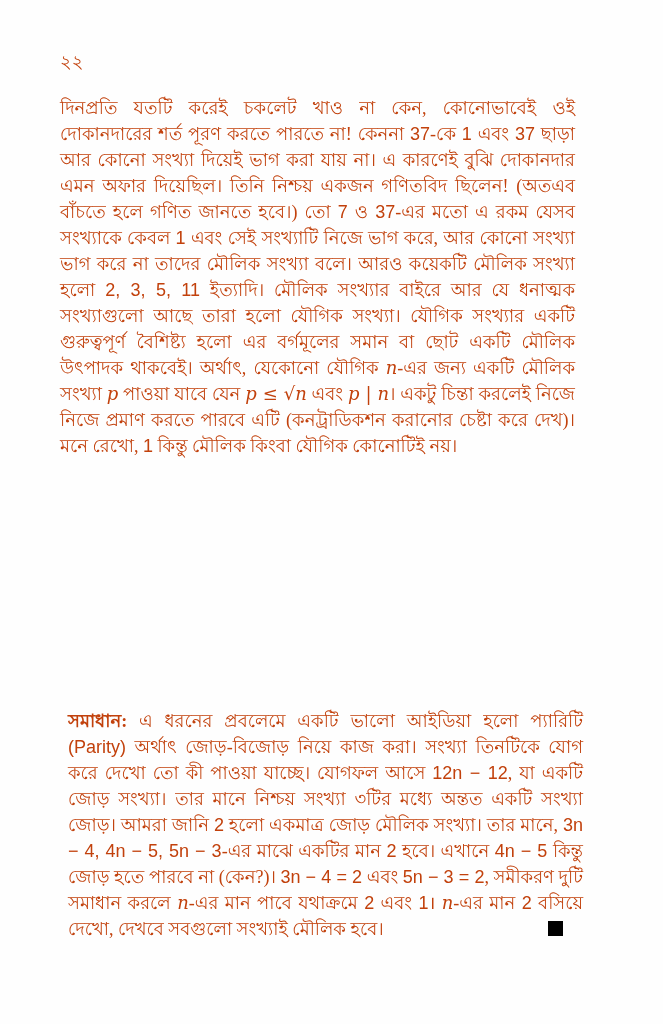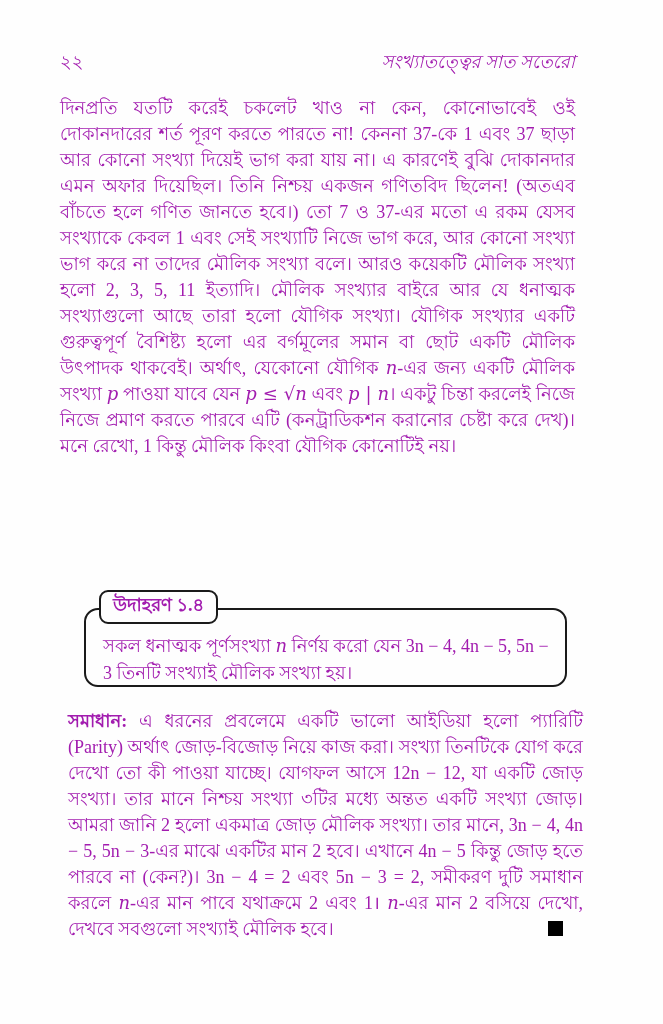--- a/index.html
+++ b/index.html
@@ -5,21 +5,21 @@
   html, body { margin: 0; padding: 0; }
   body {
     width: 663px; height: 1024px;
     background: #e9e9e9;
     font-family: "Liberation Serif", "DejaVu Sans", serif;
   }
   .page {
     position: relative;
     width: 663px; height: 1024px;
     background: #fefefe;
-    color: #a21caf;
+    color: #c2410c;
     overflow: hidden;
   }
   .header {
     position: absolute;
     top: 48px; left: 60px; width: 515px;
     display: flex; justify-content: space-between; align-items: baseline;
     font-size: 18px;
   }
   .running-title { font-style: italic; }
   .para {
@@ -56,38 +56,33 @@
     font-size: 18px;
     line-height: 27px;
   }
   .qed {
     position: absolute;
     left: 548px; top: 921px;
     width: 15px; height: 15px;
     background: #000;
   }
   .seg-b  { font-weight: bold; }
-  .seg-m  { font-family: Liberation Serif, serif; }
+  .seg-m  { font-family: Liberation Sans, sans-serif; }
   .seg-mi { font-family: "DejaVu Serif", "Liberation Serif", serif; font-style: italic; }
 </style>
 </head>
 <body>
 
 <div class="page">
 
   <div class="header">
     <span class="page-number">২২</span>
-    <span class="running-title">সংখ্যাতত্ত্বের সাত সতেরো</span>
   </div>
 
   <p class="para" id="para-intro"><span>দিনপ্রতি যতটি করেই চকলেট খাও না কেন, কোনোভাবেই ওই দোকানদারের শর্ত পূরণ করতে পারতে না! কেননা </span><span class="seg-m">37</span><span>-কে </span><span class="seg-m">1</span><span> এবং </span><span class="seg-m">37</span><span> ছাড়া আর কোনো সংখ্যা দিয়েই ভাগ করা যায় না। এ কারণেই বুঝি দোকানদার এমন অফার দিয়েছিল। তিনি নিশ্চয় একজন গণিতবিদ ছিলেন! (অতএব বাঁচতে হলে গণিত জানতে হবে।) তো </span><span class="seg-m">7</span><span> ও </span><span class="seg-m">37</span><span>-এর মতো এ রকম যেসব সংখ্যাকে কেবল </span><span class="seg-m">1</span><span> এবং সেই সংখ্যাটি নিজে ভাগ করে, আর কোনো সংখ্যা ভাগ করে না তাদের মৌলিক সংখ্যা বলে। আরও কয়েকটি মৌলিক সংখ্যা হলো </span><span class="seg-m">2, 3, 5, 11</span><span> ইত্যাদি। মৌলিক সংখ্যার বাইরে আর যে ধনাত্মক সংখ্যাগুলো আছে তারা হলো যৌগিক সংখ্যা। যৌগিক সংখ্যার একটি গুরুত্বপূর্ণ বৈশিষ্ট্য হলো এর বর্গমূলের সমান বা ছোট একটি মৌলিক উৎপাদক থাকবেই। অর্থাৎ, যেকোনো যৌগিক </span><span class="seg-mi">n</span><span>-এর জন্য একটি মৌলিক সংখ্যা </span><span class="seg-mi">p</span><span> পাওয়া যাবে যেন </span><span class="seg-mi">p ≤ √n</span><span> এবং </span><span class="seg-mi">p | n</span><span>। একটু চিন্তা করলেই নিজে নিজে প্রমাণ করতে পারবে এটি (কনট্রাডিকশন করানোর চেষ্টা করে দেখ)। মনে রেখো, </span><span class="seg-m">1</span><span> কিন্তু মৌলিক কিংবা যৌগিক কোনোটিই নয়।</span></p>
 
 
-  <div class="example-box">
-    <div class="example-tab">উদাহরণ ১.৪</div>
-    <div class="example-body"><span>সকল ধনাত্মক পূর্ণসংখ্যা </span><span class="seg-mi">n</span><span> নির্ণয় করো যেন </span><span class="seg-m">3n − 4, 4n − 5, 5n − 3</span><span> তিনটি সংখ্যাই মৌলিক সংখ্যা হয়।</span></div>
-  </div>
 
   <p class="para" id="para-solution"><span class="seg-b">সমাধান:</span><span> এ ধরনের প্রবলেমে একটি ভালো আইডিয়া হলো প্যারিটি </span><span class="seg-m">(Parity)</span><span> অর্থাৎ জোড়-বিজোড় নিয়ে কাজ করা। সংখ্যা তিনটিকে যোগ করে দেখো তো কী পাওয়া যাচ্ছে। যোগফল আসে </span><span class="seg-m">12n − 12</span><span>, যা একটি জোড় সংখ্যা। তার মানে নিশ্চয় সংখ্যা ৩টির মধ্যে অন্তত একটি সংখ্যা জোড়। আমরা জানি </span><span class="seg-m">2</span><span> হলো একমাত্র জোড় মৌলিক সংখ্যা। তার মানে, </span><span class="seg-m">3n − 4, 4n − 5, 5n − 3</span><span>-এর মাঝে একটির মান </span><span class="seg-m">2</span><span> হবে। এখানে </span><span class="seg-m">4n − 5</span><span> কিন্তু জোড় হতে পারবে না (কেন?)। </span><span class="seg-m">3n − 4 = 2</span><span> এবং </span><span class="seg-m">5n − 3 = 2</span><span>, সমীকরণ দুটি সমাধান করলে </span><span class="seg-mi">n</span><span>-এর মান পাবে যথাক্রমে </span><span class="seg-m">2</span><span> এবং </span><span class="seg-m">1</span><span>। </span><span class="seg-mi">n</span><span>-এর মান </span><span class="seg-m">2</span><span> বসিয়ে দেখো, দেখবে সবগুলো সংখ্যাই মৌলিক হবে।</span></p>
 
   <div class="qed"></div>
 
 </div>
 
 </body></html>

